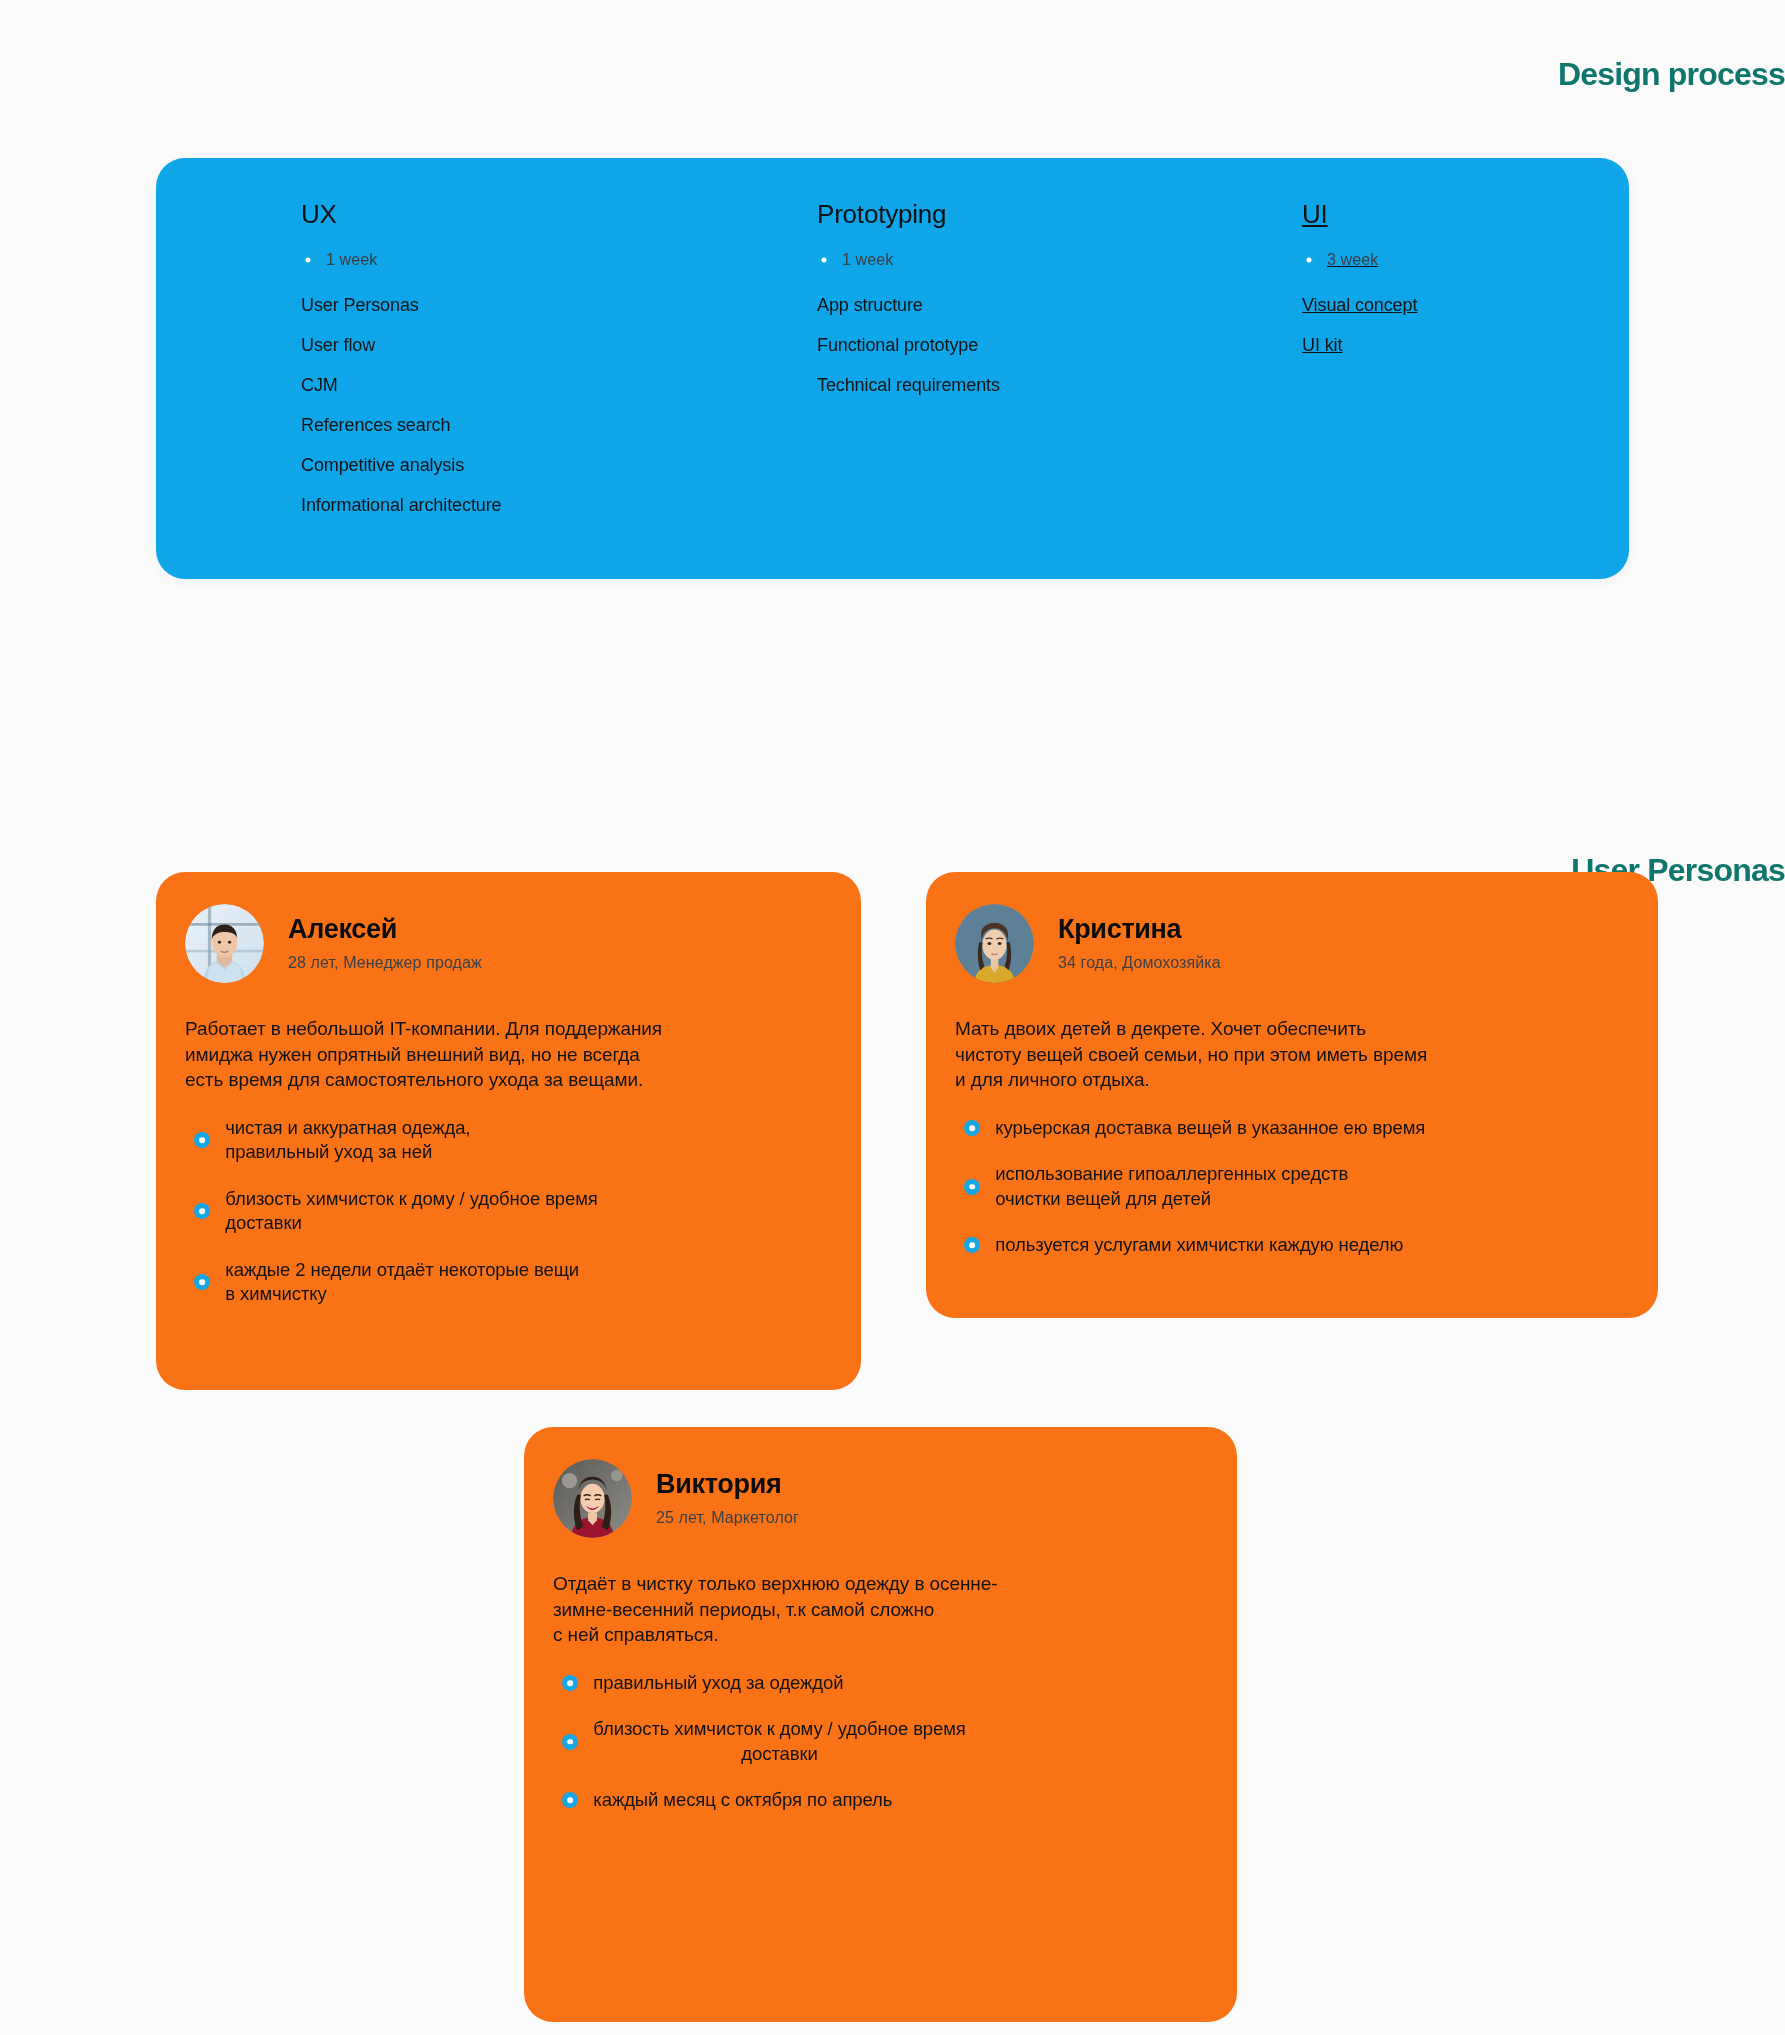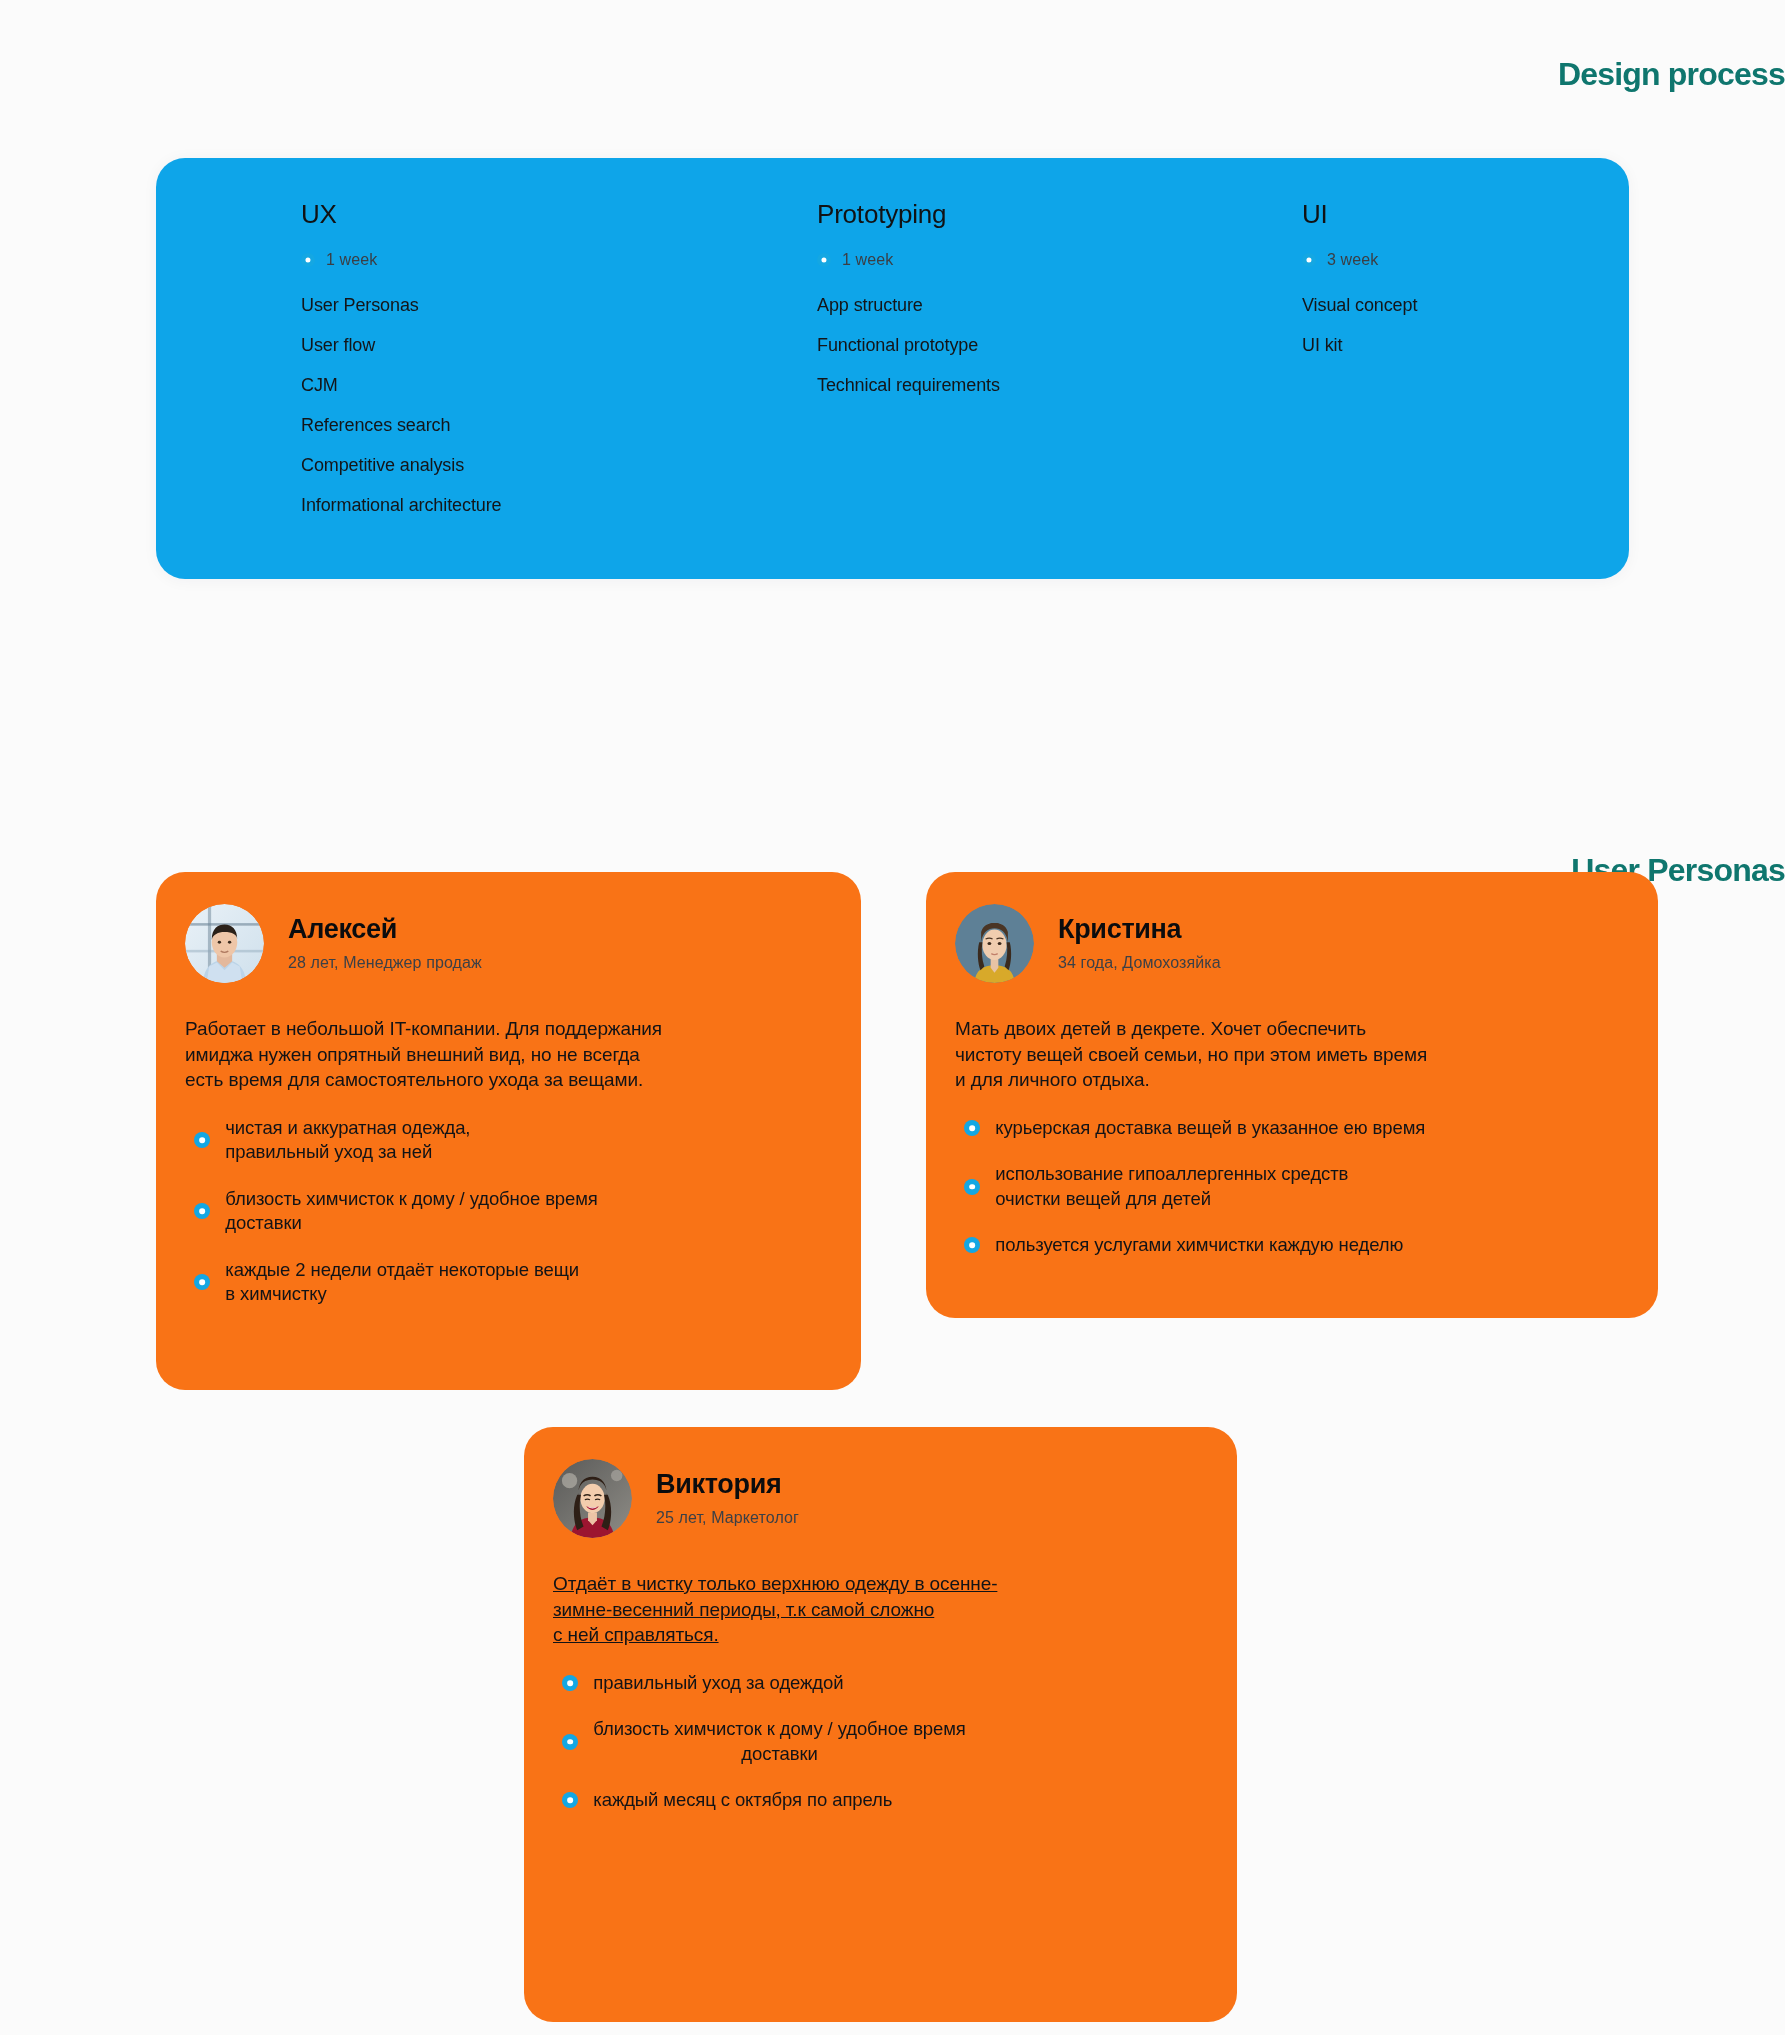--- a/index.html
+++ b/index.html
@@ -36,21 +36,21 @@
     border-radius: 29px;
     box-shadow: 0 1.3px 15.3px rgba(18,30,60,0.045);
   }
   .process-cols {
     display: flex;
     padding: 43px 0 0 0;
   }
   .process-col { padding-left: 0; }
   .process-col.c1 { width: 516px; margin-left: 145px; }
   .process-col.c2 { width: 485px; }
-  .process-col.c3 { width: 268px; }
+  .process-col.c3 { width: 268px; text-decoration: underline; }
 
   .col-title {
     font-size: 26px;
     font-weight: 400;
     color: #111214;
     letter-spacing: -0.2px;
     line-height: 1;
   }
   .col-duration {
     display: flex;
@@ -139,21 +139,21 @@
 
   .persona-desc {
     font-size: 19px;
     line-height: 1.35;
     color: #121316;
     letter-spacing: -0.1px;
     white-space: pre-line;
   }
   #persona-card-0 .persona-desc { padding: 33px 19px 0 29px; }
   #persona-card-1 .persona-desc { padding: 33px 19px 0 29px; }
-  #persona-card-2 .persona-desc { padding: 33px 19px 0 29px; text-decoration: underline; }
+  #persona-card-2 .persona-desc { padding: 33px 19px 0 29px; }
 
   .persona-bullets { margin-top: 23px; }
   #persona-card-0 .persona-bullets { padding-left: 38px; }
   #persona-card-1 .persona-bullets { padding-left: 38px; }
   #persona-card-2 .persona-bullets { padding-left: 38px; text-align: center; }
 
   .bullet-row {
     display: flex;
     align-items: center;
     gap: 15.3px;

